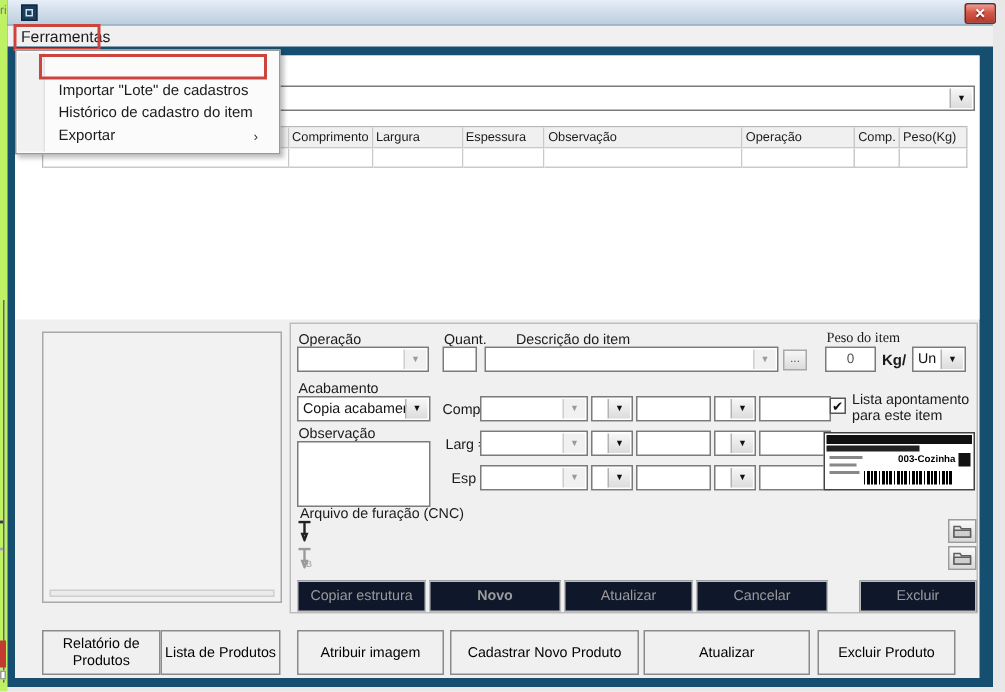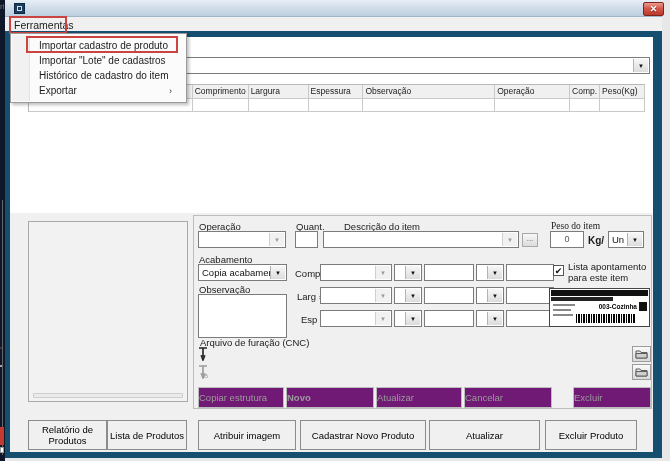--- a/index.html
+++ b/index.html
@@ -1,21 +1,21 @@
 <!DOCTYPE html>
 <html><head>
 <meta charset="utf-8">
 <style>
   * { margin:0; padding:0; box-sizing:border-box; }
   html,body { width:670px; height:461px; }
   body { font-family:"Liberation Sans", sans-serif; background:#e8e8e8; position:relative; overflow:hidden; }
   .abs { position:absolute; }
 
   
-  #bg-sliver { left:0; top:0; width:5px; height:461px; background:#0f172a; }
+  #bg-sliver { left:0; top:0; width:5px; height:461px; background:#bef264; }
   #bg-sliver-text { left:0; top:2px; font-size:8px; color:#777; }
   #bg-vline { left:2px; top:200px; width:1px; height:255px; background:#666; }
   #bg-red { left:0; top:427px; width:4px; height:18px; background:#c33a31; }
   #bg-white-box { left:0; top:447px; width:4px; height:6px; background:#fff; border:1px solid #999; }
 
   
   #window { left:5px; top:0; width:657px; height:458px; background:#164e70; }
   #titlebar { left:5px; top:0; width:657px; height:17px;
     background:linear-gradient(#e7eff8, #cfdbe8 55%, #bccfdf); border-bottom:1px solid #9eb6c8; }
   #app-icon { left:9px; top:3px; width:11px; height:11px; background:#1d3d5c; border:1px solid #0d2a45;
@@ -107,22 +107,22 @@
 
   #cnc-label { left:200px; top:337px; }
   #cnc-input-1 { top:347px; border:1px solid #3d3d3d; }
   #cnc-input-2 { top:365px; }
   .folder-btn { left:632px; width:19px; height:16px; background:linear-gradient(#fafafa,#d9d9d9);
     border:1px solid #9c9c9c; display:flex; align-items:center; justify-content:center; }
   #folder-btn-1 { top:346px; } #folder-btn-2 { top:364px; }
   .drill-icon { left:196px; width:14px; height:15px; display:flex; align-items:flex-start; justify-content:center; }
   #drill-icon-1 { top:347px; } #drill-icon-2 { top:365px; }
 
-  .form-btn { position:absolute; top:387px; height:21px; background:#701a75; border:1px solid #bdbdbd;
-    color:#9b9b9b; font-size:9.5px; text-align:left; line-height:19px; }
+  .form-btn { position:absolute; top:387px; height:21px; background:#0f172a; border:1px solid #bdbdbd;
+    color:#9b9b9b; font-size:9.5px; text-align:center; line-height:19px; }
   #btn-copiar { left:198px; width:86px; } #btn-novo { left:286px; width:88px;font-weight:bold; }
   #btn-atualizar-f { left:376px; width:86px; } #btn-cancelar { left:464px; width:88px; }
   #btn-excluir-f { left:573px; width:78px; }
 
   .bottom-btn { position:absolute; top:420px; height:30px; background:#f0f0f0; border:1px solid #8b8b8b;
     color:#000; font-size:9.5px; display:flex; align-items:center; justify-content:center; text-align:center; line-height:11px; }
   #btn-relatorio { left:28px; width:79px; } #btn-lista { left:107px; width:80px; }
   #btn-atribuir { left:198px; width:98px; } #btn-cadastrar { left:300px; width:126px; }
   #btn-atualizar-b { left:429px; width:111px; } #btn-excluir-b { left:545px; width:92px;text-align:center; }
 
@@ -177,21 +177,20 @@
     <div class="grid-cell c3"></div>
     <div class="grid-cell c4"></div>
     <div class="grid-cell c5"></div>
     <div class="grid-cell c6"></div>
     <div class="grid-cell c7"></div>
   </div>
 </div>
 
 <div class="abs" id="dropdown-menu">
   <div id="menu-gutter"></div>
-  <div class="menu-item" id="menu-item-0">Importar cadastro de produto</div>
   <div class="menu-item" id="menu-item-1">Importar "Lote" de cadastros</div>
   <div class="menu-item" id="menu-item-2">Histórico de cadastro do item</div>
   <div class="menu-item" id="menu-item-3">Exportar</div>
   <div id="submenu-arrow">›</div>
 </div>
 <div class="abs red-box" id="red-box-import"></div>
 
 <div class="abs" id="image-box"></div>
 <div class="abs" id="image-box-strip"></div>
 

